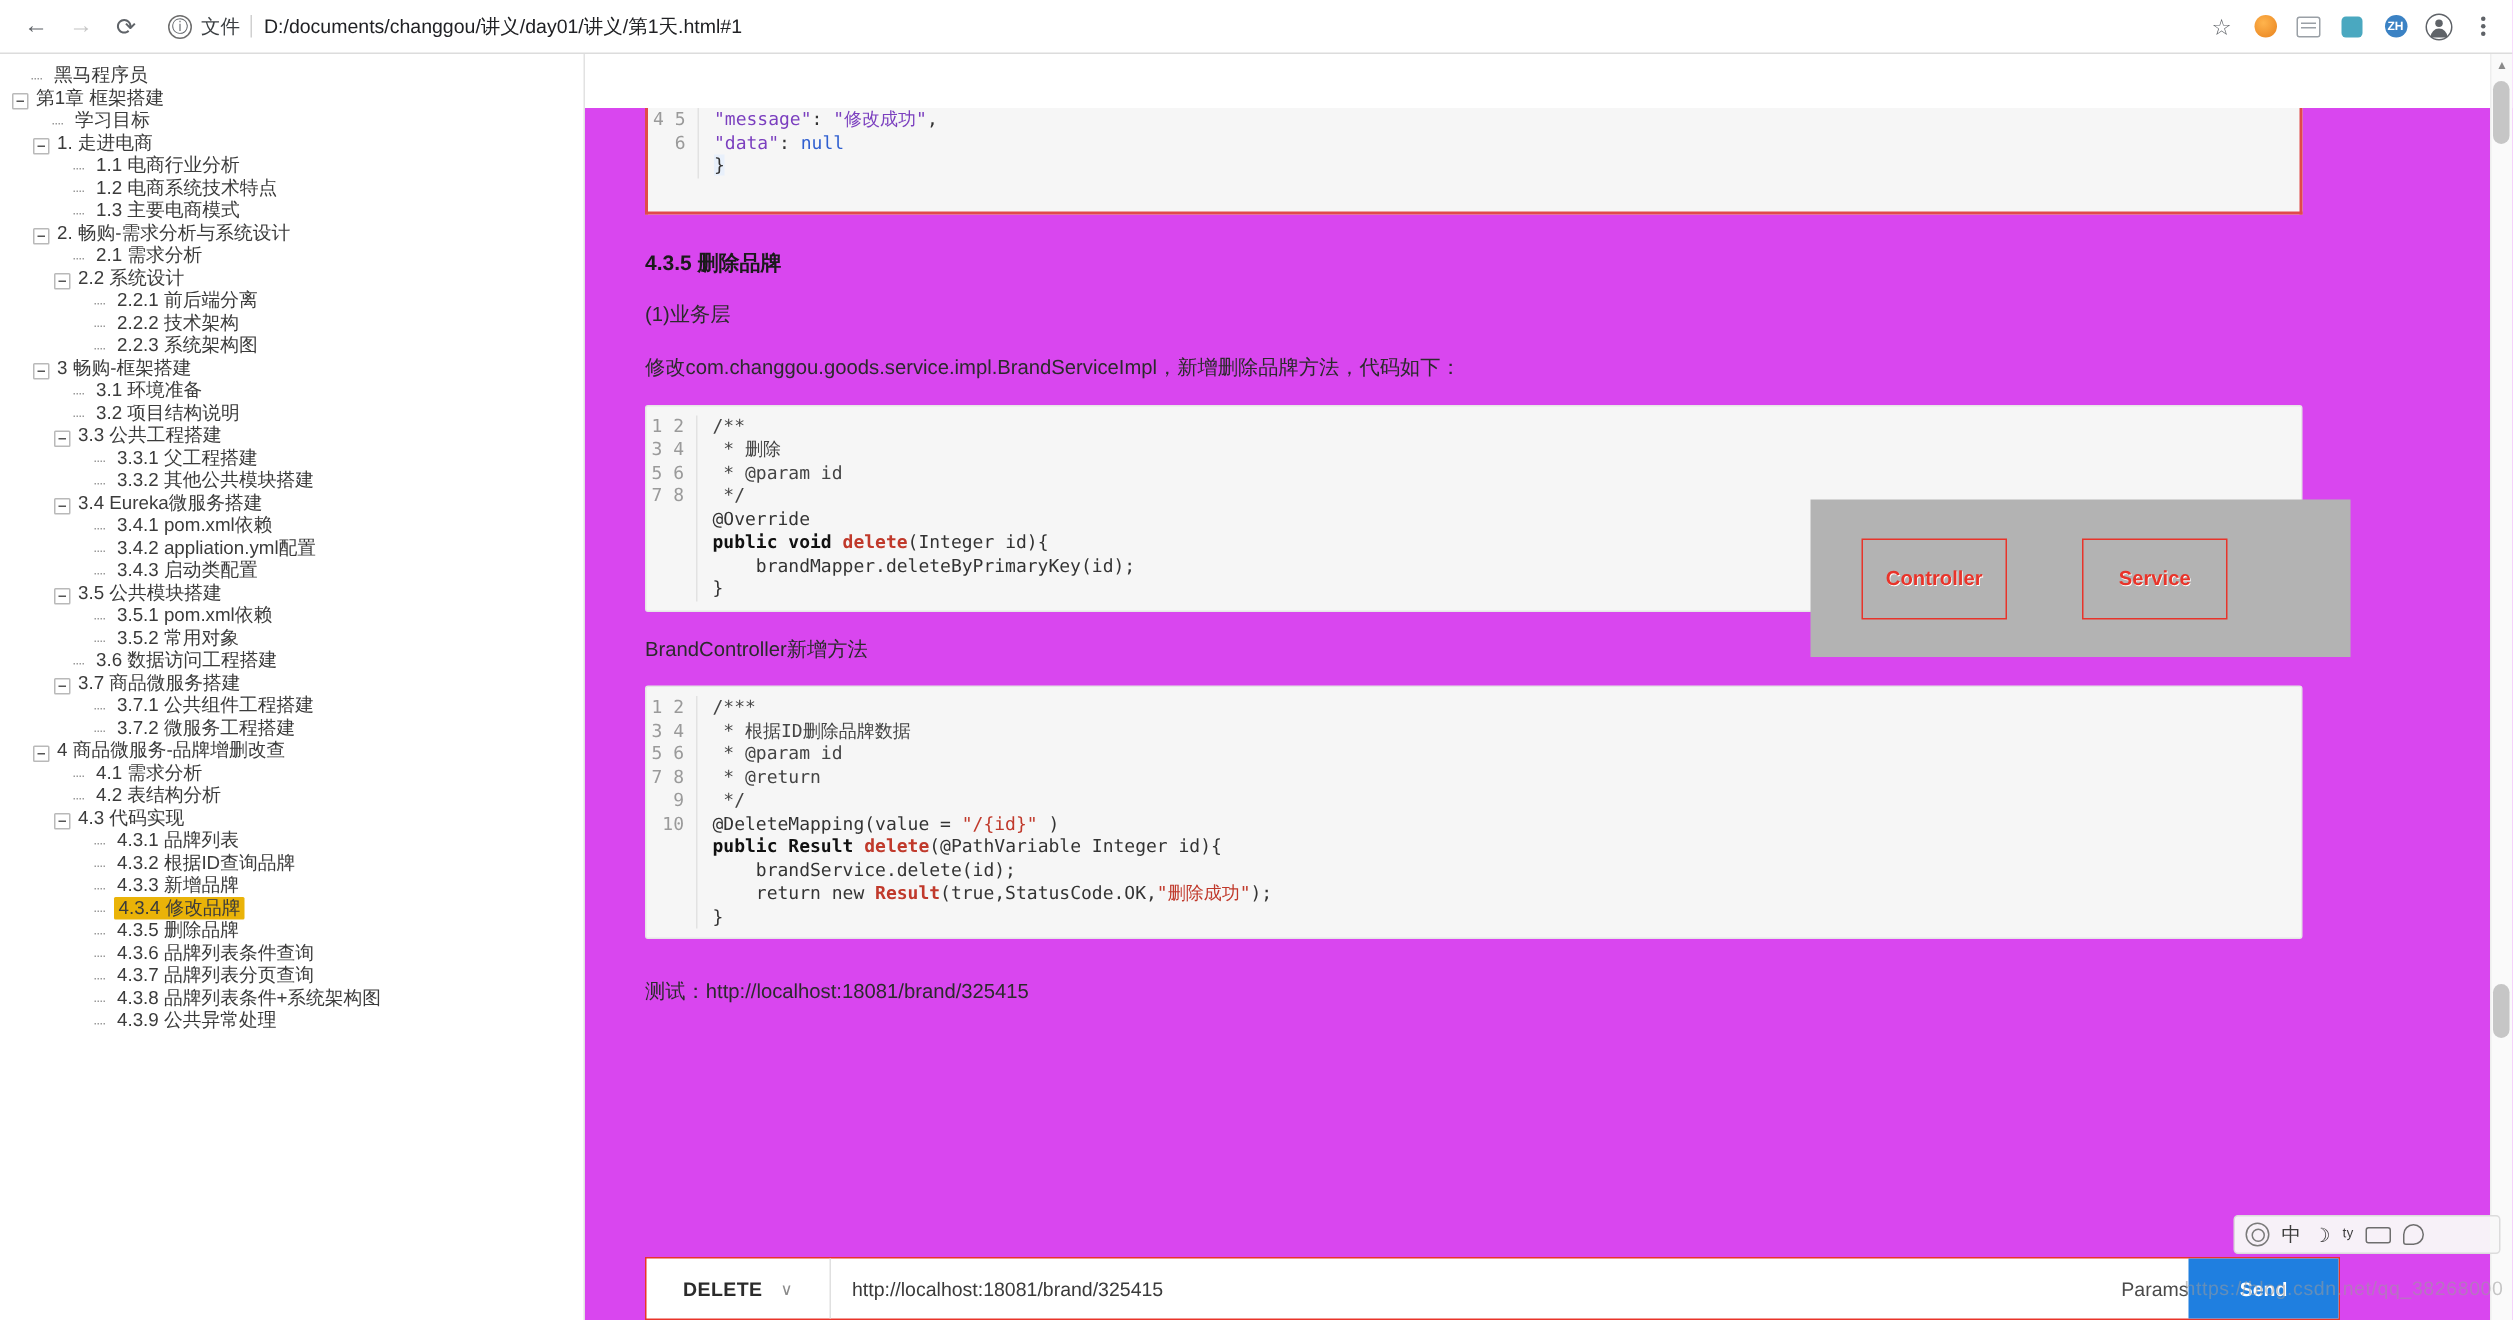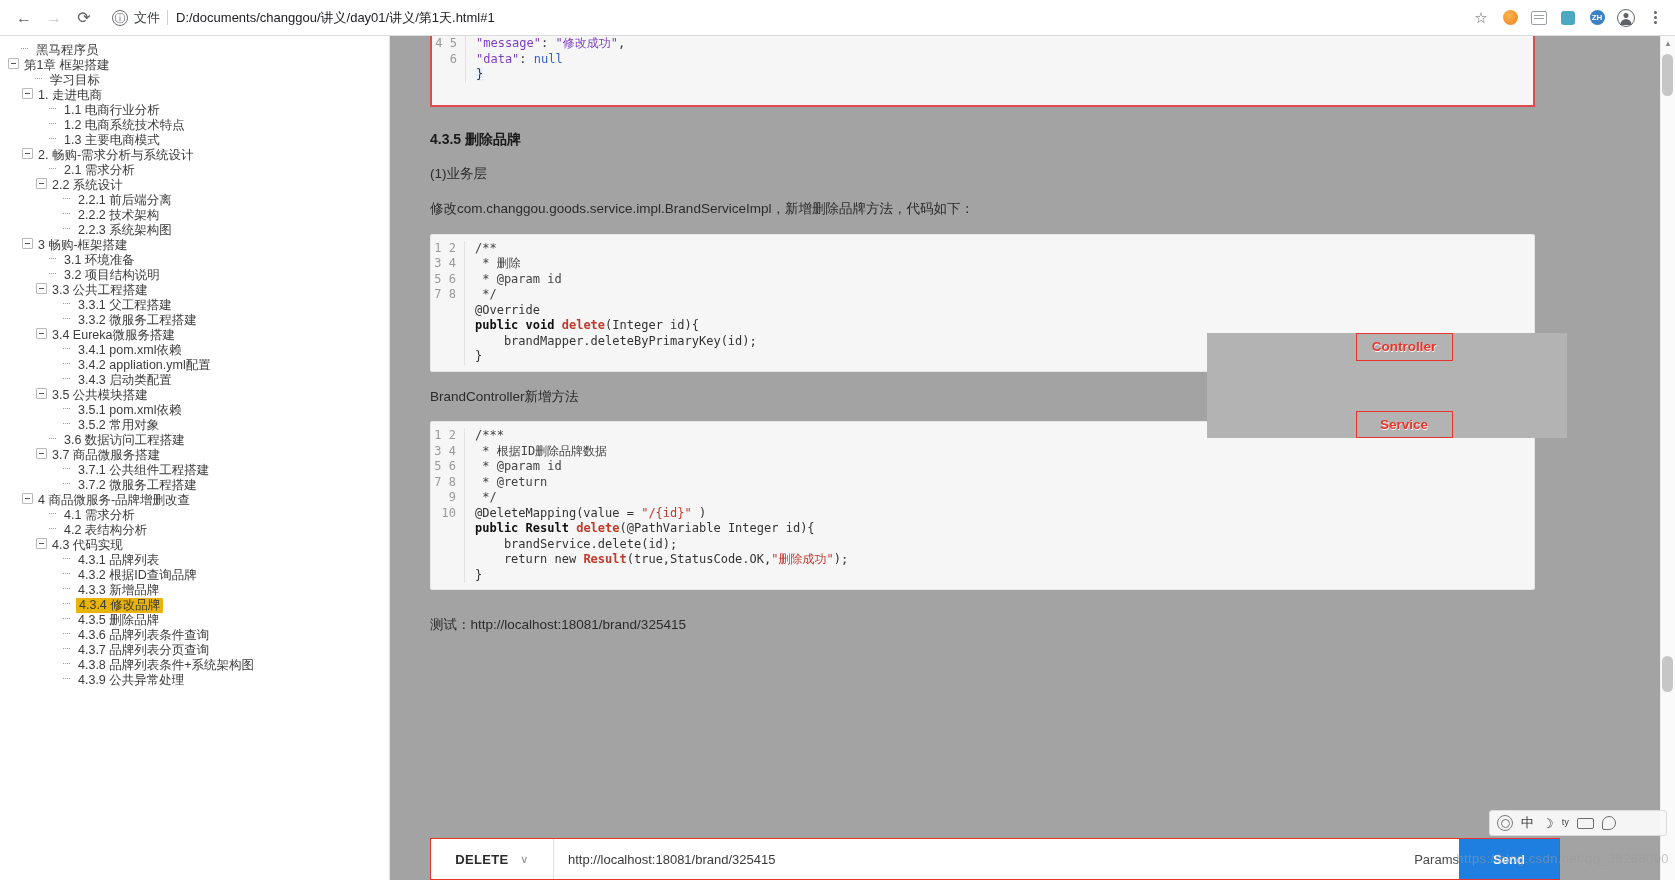--- a/index.html
+++ b/index.html
@@ -57,42 +57,43 @@
   
   .page { flex: 1; display: flex; position: relative; overflow: hidden; background: #fff; }
 
   
   .sidebar {
     width: 390px; flex: 0 0 390px; background: #ffffff;
     border-right: 1px solid #e2e2e2; padding: 7px 0 0 8px;
     font-size: 12.5px; color: #3b3b3b; overflow: hidden;
     font-family: "Liberation Sans", sans-serif;
   }
-  .tnode { display: flex; align-items: flex-start; height: 15px; line-height: 15px; white-space: nowrap; }
+  .tnode { display: flex; align-items: flex-end; height: 15px; line-height: 15px; white-space: nowrap; }
   .tnode .twisty {
     width: 11px; height: 11px; flex: 0 0 11px; margin-right: 3px;
     border: 1px solid #b9b9b9; background: #fff; position: relative; border-radius: 1px;
   }
   .tnode .twisty::before {
     content: ""; position: absolute; left: 2px; right: 2px; top: 4px; height: 1px; background: #555;
   }
   .tnode .twisty.leafline {
     border: none; background: none;
   }
   .tnode .twisty.leafline::before {
     content: ""; position: absolute; left: 1px; top: 5px; width: 7px; height: 1px;
     background: none; border-top: 1px dotted #9a9a9a;
   }
   .tlabel { padding: 0 2px; }
   .tlabel.hl { background: #eab308; border-radius: 1px; padding: 0 3px; }
 
   
   .content {
-    flex: 1; position: relative; overflow: hidden; background: #a3a3a3;
+    flex: 1; position: relative; overflow: hidden; background: #d946ef;
     padding: 0 0 0 0;
+    margin-top: 36px;
   }
   .docinner { padding: 0 140px 0 40px; position: relative; }
   .para { font-size: 13.5px; color: #2b2b2b; line-height: 1.6; margin: 14px 0; }
   .h5 { font-size: 14px; font-weight: bold; color: #1a1a1a; margin: 24px 0 14px 0; }
 
   
   .code {
     background: #f6f6f6; border: 1px solid #e6e6e6; border-radius: 2px;
     font-family: "DejaVu Sans Mono", monospace; font-size: 12px; line-height: 15.5px;
     display: flex; margin: 10px 0 0 0; padding: 6px 0;
@@ -115,21 +116,20 @@
     font-size: 12px; line-height: 15.5px; padding-bottom: 22px;
   }
   .json-s { color: #7b3fbf; }
   .json-blue { color: #2f5fd0; }
 
   
   .overlay {
     position: absolute; left: 1207px; top: 297px; width: 360px; height: 105px;
     background: #b3b3b3; display: flex; align-items: center; gap: 50px; padding-left: 34px;
     z-index: 40;
-    flex-direction: column;
   }
   .obox {
     border: 1.5px solid #e8342a; width: 97px; height: 54px;
     display: flex; align-items: center; justify-content: center;
     color: #e8342a; font-size: 13.5px; font-weight: bold;
     text-shadow: 0.5px 0.5px 0 #fff;
   }
 
   
   .postman {
@@ -298,21 +298,21 @@
       <div class="tnode" style="padding-left:28px">
         <div class="twisty"></div>
         <span class="tlabel">3.3 公共工程搭建</span>
       </div>
       <div class="tnode" style="padding-left:54px">
         <div class="twisty leafline"></div>
         <span class="tlabel">3.3.1 父工程搭建</span>
       </div>
       <div class="tnode" style="padding-left:54px">
         <div class="twisty leafline"></div>
-        <span class="tlabel">3.3.2 微服务工程搭建</span>
+        <span class="tlabel">3.3.2 其他公共模块搭建</span>
       </div>
       <div class="tnode" style="padding-left:28px">
         <div class="twisty"></div>
         <span class="tlabel">3.4 Eureka微服务搭建</span>
       </div>
       <div class="tnode" style="padding-left:54px">
         <div class="twisty leafline"></div>
         <span class="tlabel">3.4.1 pom.xml依赖</span>
       </div>
       <div class="tnode" style="padding-left:54px">

